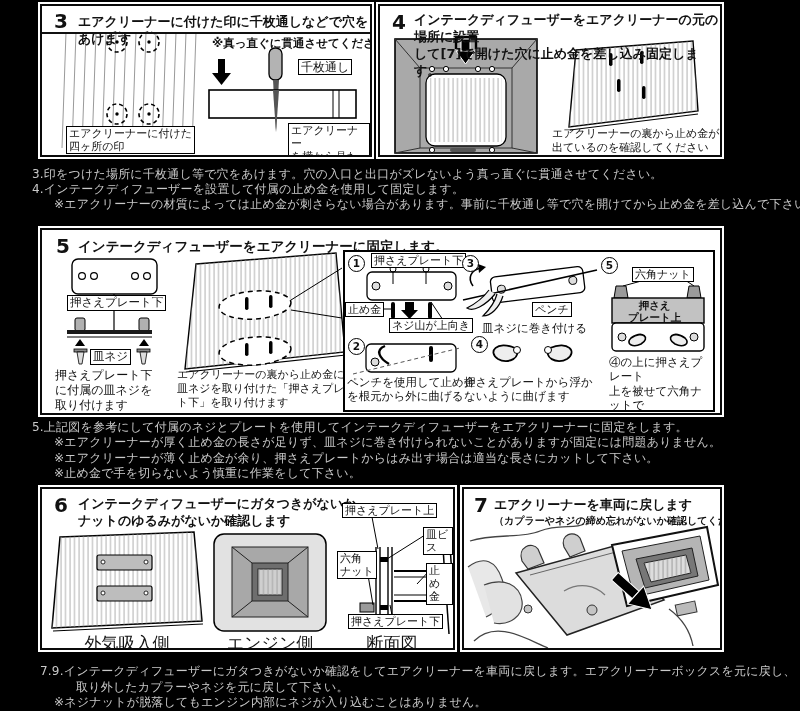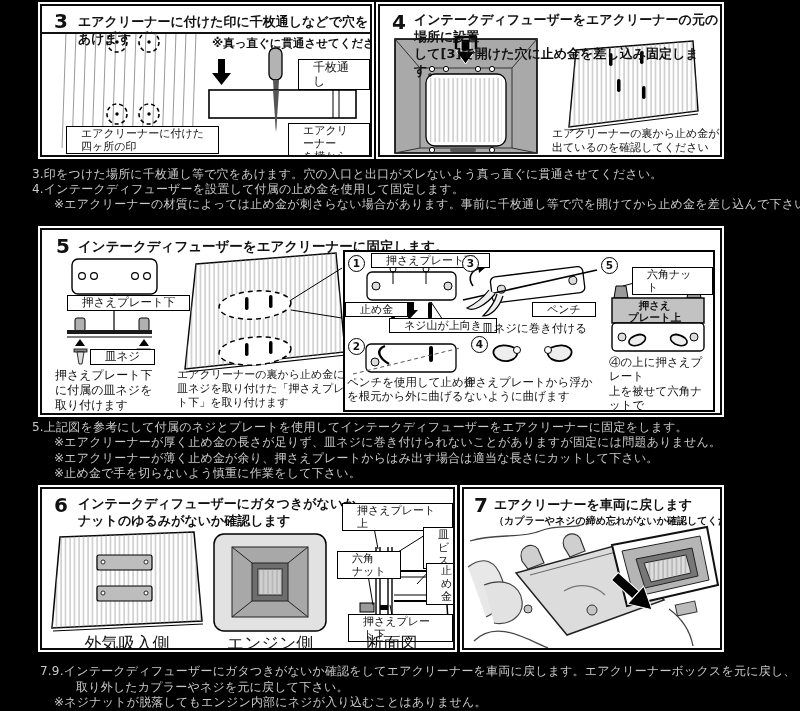--- a/index.html
+++ b/index.html
@@ -4,21 +4,21 @@
 <style>
   html,body{margin:0;padding:0;background:#000;}
   .page{position:relative;width:800px;height:711px;background:#000;overflow:hidden;
         font-family:"DejaVu Sans","Liberation Sans",sans-serif;color:#111;}
   .box{position:absolute;background:#fff;border:2px solid #0a0a0a;box-shadow:0 0 0 2px #fff;
        box-sizing:border-box;overflow:hidden;}
   .stepnum{position:absolute;font-size:20px;font-weight:bold;line-height:1;}
   .title{position:absolute;font-size:13px;font-weight:bold;white-space:pre-line;line-height:1.3;}
   .subtitle{position:absolute;font-size:10px;font-weight:bold;white-space:nowrap;}
   .lbl{position:absolute;border:1.5px solid #000;background:#fff;font-size:11px;line-height:1.2;
-       padding:0 14px;white-space:pre-line;}
+       padding:0 2px;white-space:pre-line;}
   .cap{position:absolute;font-size:11.5px;line-height:1.25;white-space:pre-line;font-family:Liberation Mono, monospace;}
   .bcap{position:absolute;font-size:17px;font-weight:normal;text-align:center;}
   .bnote{position:absolute;font-weight:bold;font-size:11.5px;white-space:nowrap;}
   .note-l{position:absolute;color:#c9c9c9;font-size:12px;white-space:nowrap;letter-spacing:.2px;}
   .cnum{position:absolute;width:15px;height:15px;border:1.5px solid #000;border-radius:50%;
         font-size:10.5px;font-weight:bold;display:flex;align-items:center;justify-content:center;
         background:#fff;line-height:1;}
   svg.art{position:absolute;left:0;top:0;}
   .panel{position:absolute;border:2px solid #000;background:#fff;box-sizing:border-box;overflow:hidden;}
   .plate-txt{position:absolute;font-size:10.5px;line-height:1.15;white-space:pre-line;text-align:center;font-weight:bold;}
@@ -118,21 +118,21 @@
       <line x1="190" y1="124" x2="318" y2="108" stroke="#000" stroke-width="1.2"></line>
       <g fill="#000">
         <rect x="229" y="47" width="3.5" height="13" rx="1.7"></rect>
         <rect x="260" y="45" width="3.5" height="13" rx="1.7"></rect>
         <rect x="237" y="73" width="3.5" height="13" rx="1.7"></rect>
         <rect x="262" y="80" width="3.5" height="13" rx="1.7"></rect>
       </g>
     </svg>
     <span class="stepnum" style="left:12px;top:6px">4</span>
     <div class="title" style="left:34px;top:6px">インテークディフューザーをエアクリーナーの元の場所に設置
-して[3]で開けた穴に止め金を差し込み固定します。</div>
+して[7]で開けた穴に止め金を差し込み固定します。</div>
     <div class="cap" style="left:172px;top:122px;font-size:11px">エアクリーナーの裏から止め金が
 出ているのを確認してください</div>
   </section>
 
   <div class="note-l" style="left:32px;top:166px">3.印をつけた場所に千枚通し等で穴をあけます。穴の入口と出口がズレないよう真っ直ぐに貫通させてください。</div>
   <div class="note-l" style="left:32px;top:181px">4.インテークディフューザーを設置して付属の止め金を使用して固定します。</div>
   <div class="note-l" style="left:54px;top:196px">※エアクリーナーの材質によっては止め金が刺さらない場合があります。事前に千枚通し等で穴を開けてから止め金を差し込んで下さい。</div>
 
   <section class="box" style="left:40px;top:228px;width:682px;height:187px">
     <svg class="art" width="678" height="183" viewBox="0 0 678 183">

